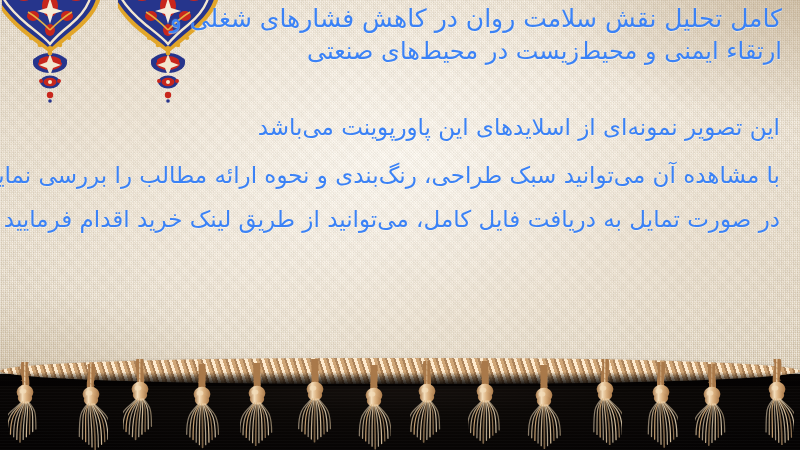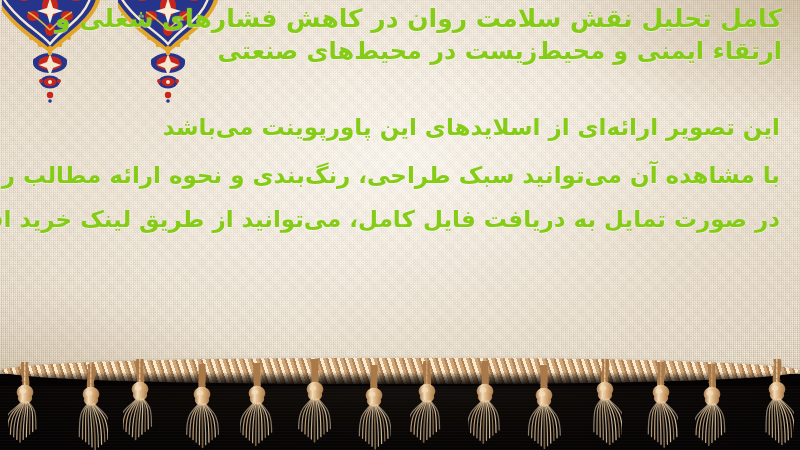--- a/index.html
+++ b/index.html
@@ -107,22 +107,22 @@
     background:linear-gradient(180deg, rgba(4,2,2,0) 0%, rgba(4,2,2,.55) 42%, #040202 100%);
   }
 
   .fringe{position:absolute;left:0;top:360px;width:800px;height:90px;}
   .tassel{position:absolute;top:0;}
   .tassel svg{display:block;}
 
   
   .txt{
     position:absolute;
-    color:#84cc16;
-    font-weight:700;
+    color:#3b82f6;
+    font-weight:400;
     white-space:nowrap;
     letter-spacing:0px;
     text-shadow:0 1px 0 rgba(255,250,240,.45), 0 0 2px rgba(255,248,236,.30);
   }
 
   #title-line-1{right:18px;top:4px;font-size:25px;line-height:30px;}
   #title-line-2{right:18px;top:36px;font-size:24px;line-height:30px;}
 
   #body-line-1{right:20px;top:113px;font-size:23px;line-height:28px;}
   #body-line-2{right:20px;top:161px;font-size:23px;line-height:28px;}
@@ -274,21 +274,21 @@
         </g>
         <circle cx="50" cy="95" r="3.2" fill="#c8281e"></circle>
         <circle cx="50" cy="101" r="1.8" fill="#26348c"></circle>
       </g>
     </svg>
   </div>
 
   <div class="txt" id="title-line-1">کامل تحلیل نقش سلامت روان در کاهش فشارهای شغلی و</div>
   <div class="txt" id="title-line-2">ارتقاء ایمنی و محیط‌زیست در محیط‌های صنعتی</div>
 
-  <div class="txt" id="body-line-1">این تصویر ارائه‌ای از اسلایدهای این پاورپوینت می‌باشد</div>
+  <div class="txt" id="body-line-1">این تصویر نمونه‌ای از اسلایدهای این پاورپوینت می‌باشد</div>
   <div class="txt" id="body-line-2">با مشاهده آن می‌توانید سبک طراحی، رنگ‌بندی و نحوه ارائه مطالب را بررسی نمایید</div>
   <div class="txt" id="body-line-3">در صورت تمایل به دریافت فایل کامل، می‌توانید از طریق لینک خرید اقدام فرمایید</div>
 
   <div class="black-panel"></div>
 
   <div class="selvedge"></div>
   <div class="selvedge-mask"></div>
 
   <div class="fringe" id="fringe">
       <div class="tassel" style="left: 8.07143px; top: 2px;">

